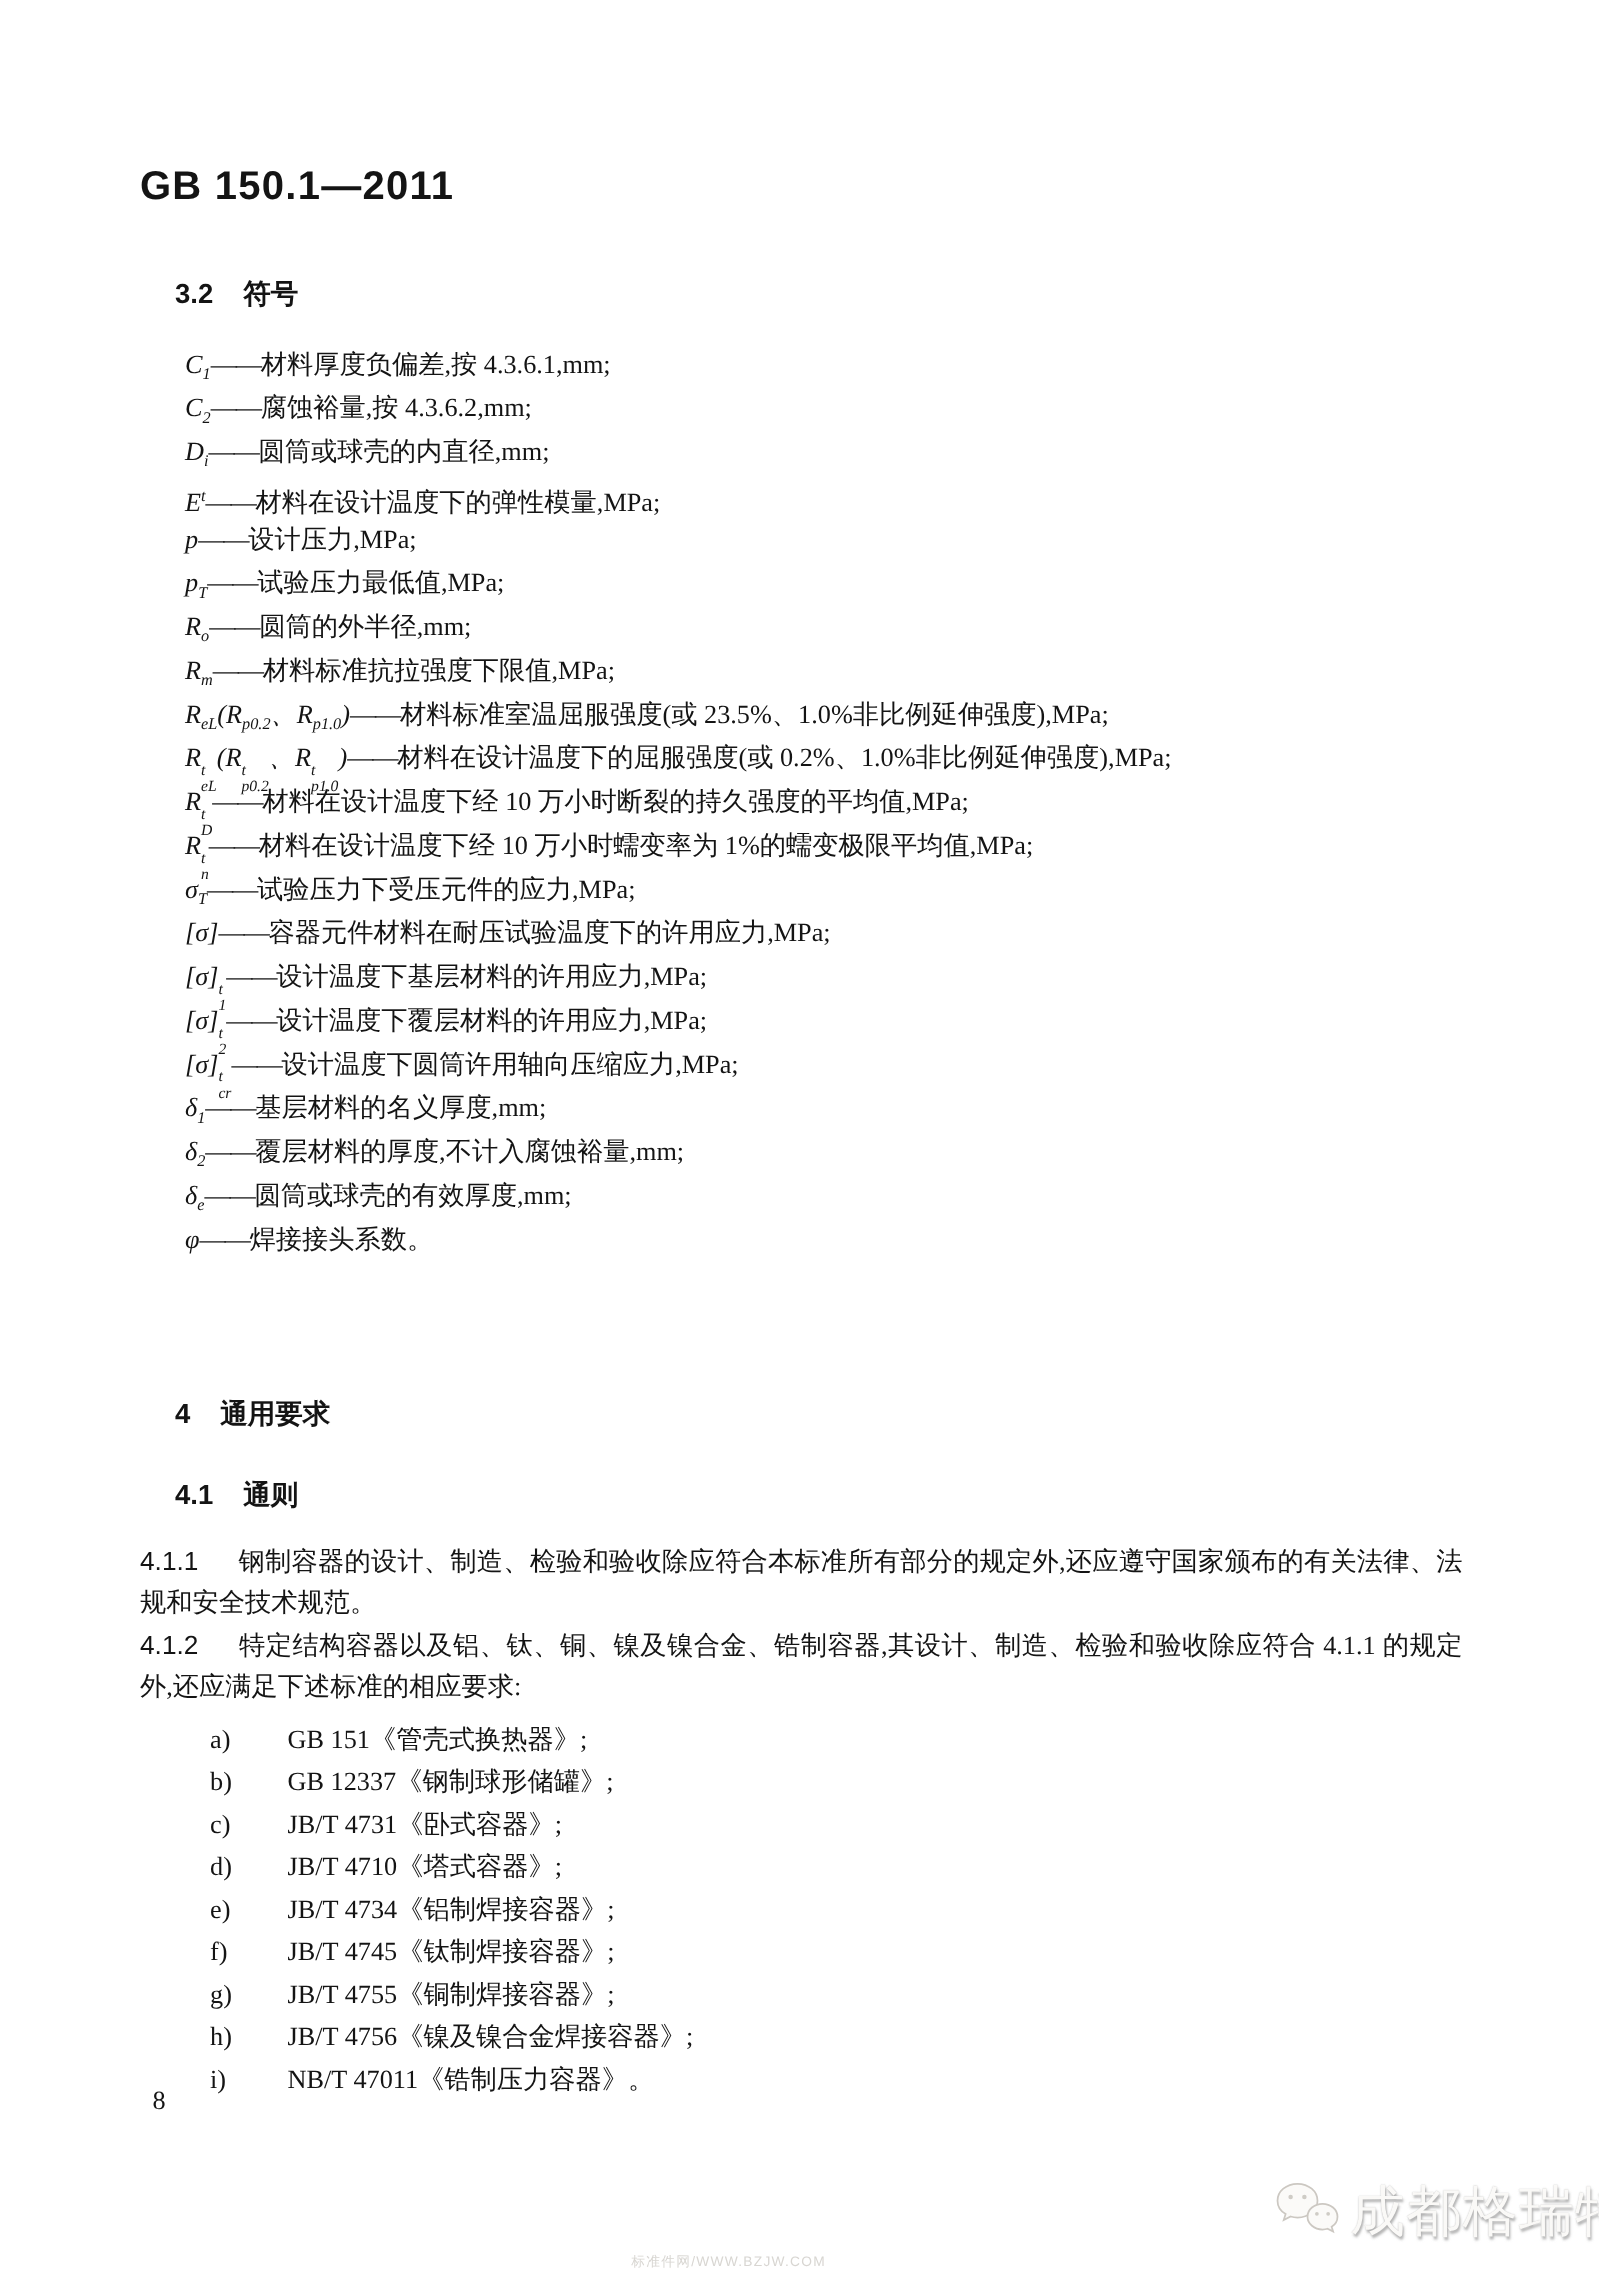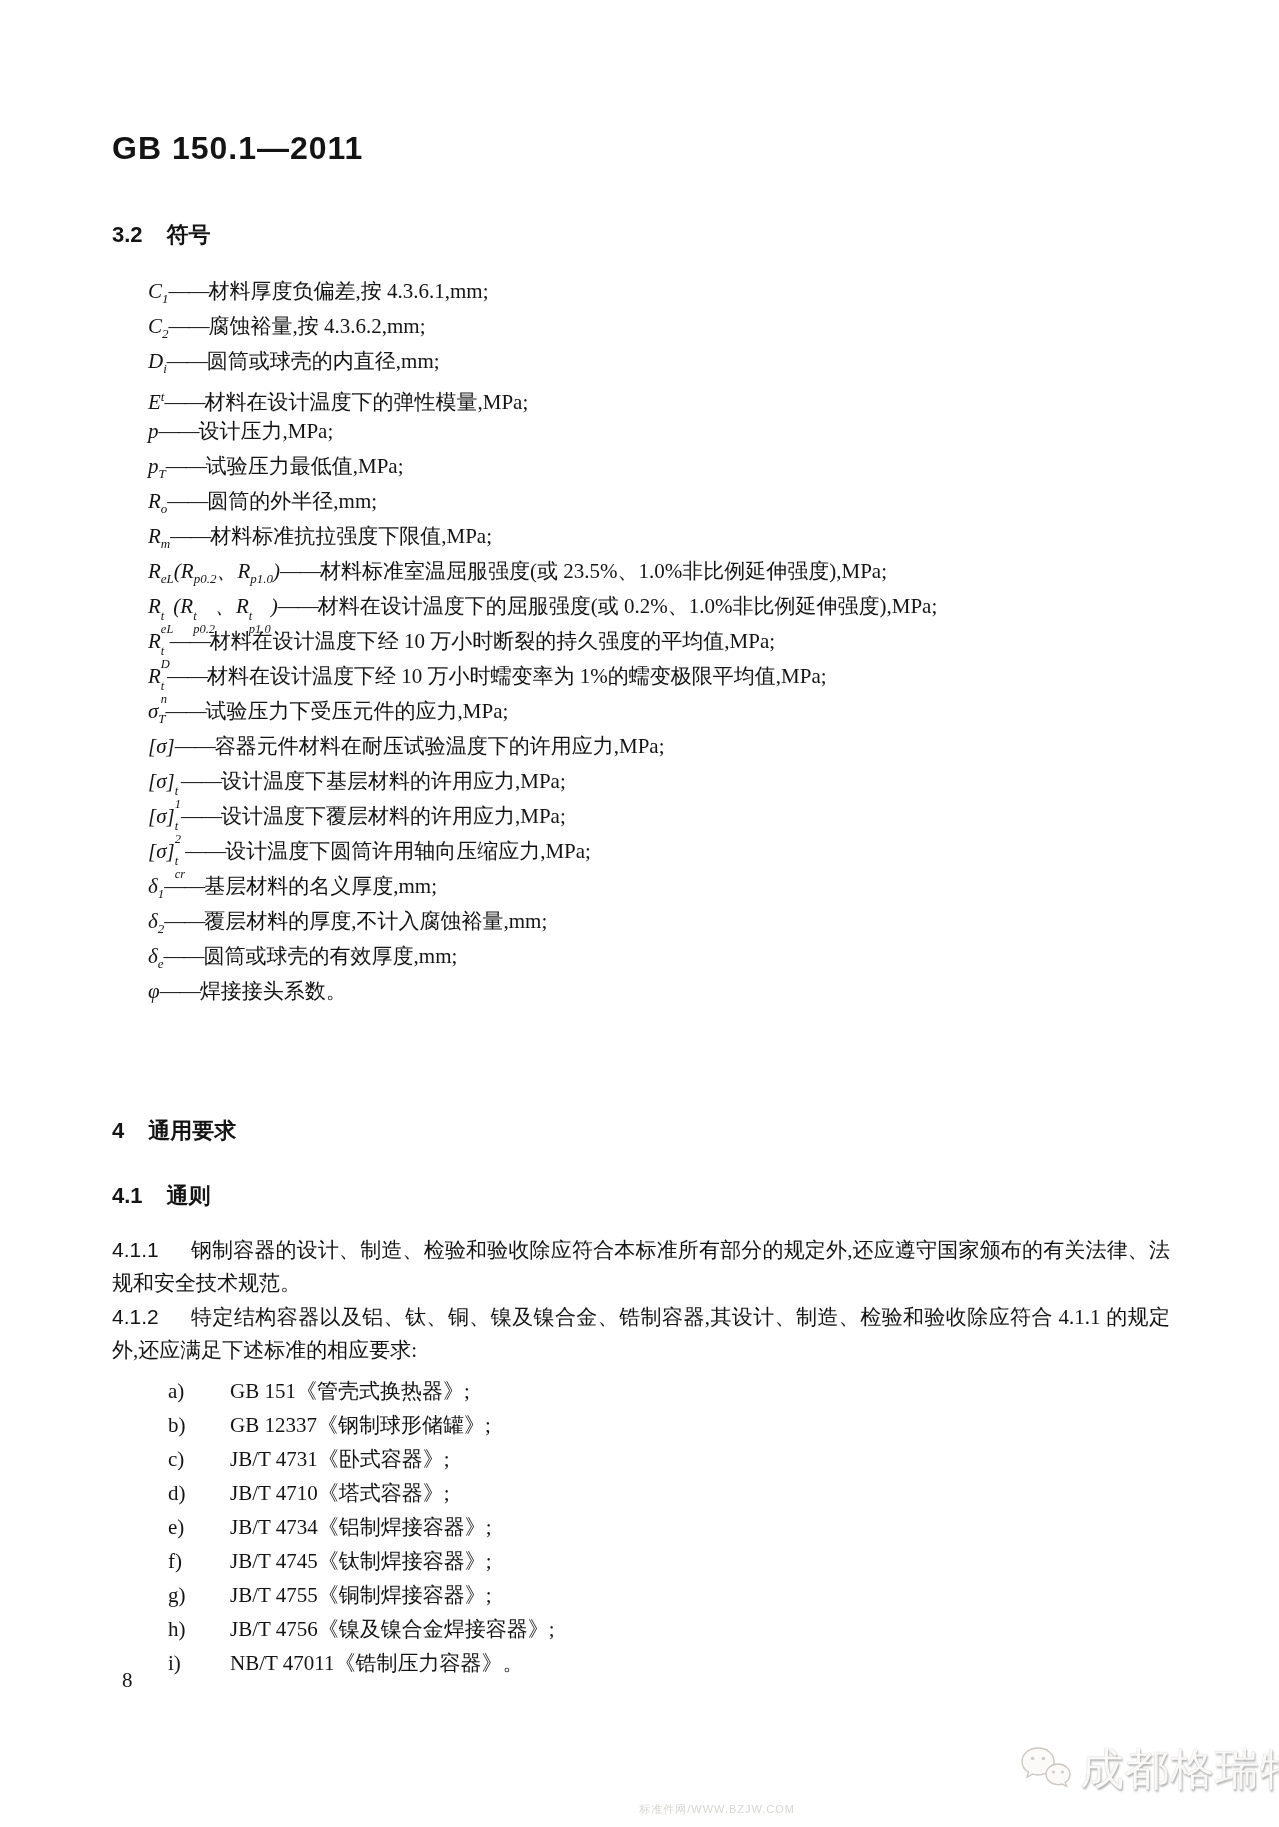--- a/index.html
+++ b/index.html
@@ -18,21 +18,21 @@
   }
   .h-sec {
     position:absolute;
     font-family:"Liberation Sans", sans-serif;
     font-weight:700; font-size:22px;
     white-space:nowrap;
   }
   #h32 { left:112px; top:220px; }
   #h4  { left:112px; top:1116px; }
   #h41 { left:112px; top:1181px; }
-  .hnum { margin-right:24px; }
+  .hnum { margin-right:24px;margin-left:28px; }
 
   .symbol-list { position:absolute; left:148px; top:274px; width:1075px; }
   .sym-row { height:35px; line-height:35px; font-size:21px; white-space:nowrap; }
   .sym { font-style:italic; }
   .sym sup, .sym sub { font-size:13px; font-style:italic; }
   .ss {
     display:inline-flex; flex-direction:column;
     font-size:12.5px; line-height:1.05;
     vertical-align:-0.55em; font-style:italic;
   }
@@ -63,21 +63,21 @@
     font-family:"Liberation Sans", sans-serif;
     font-size:44px; letter-spacing:1px;
     color:#faf9f7;
     text-shadow:1px 2px 2px rgba(140,140,140,.65), 0 0 1px rgba(175,175,175,.8);
     white-space:nowrap;
   }
   .wechat-icon { display:inline-block; }
 
   .bottom-wm {
     position:absolute; left:505px; top:1802px; width:290px;
-    text-align:right; font-size:11px; letter-spacing:1px;
+    text-align:left; font-size:11px; letter-spacing:1px;
     color:#d8d6d2; font-family:"Liberation Sans", sans-serif;
   }
 </style>
 </head>
 <body>
 
 <div class="doc-header">GB 150.1—2011</div>
 
 <div class="h-sec" id="h32">
   <span class="hnum">3.2</span><span>符号</span>

